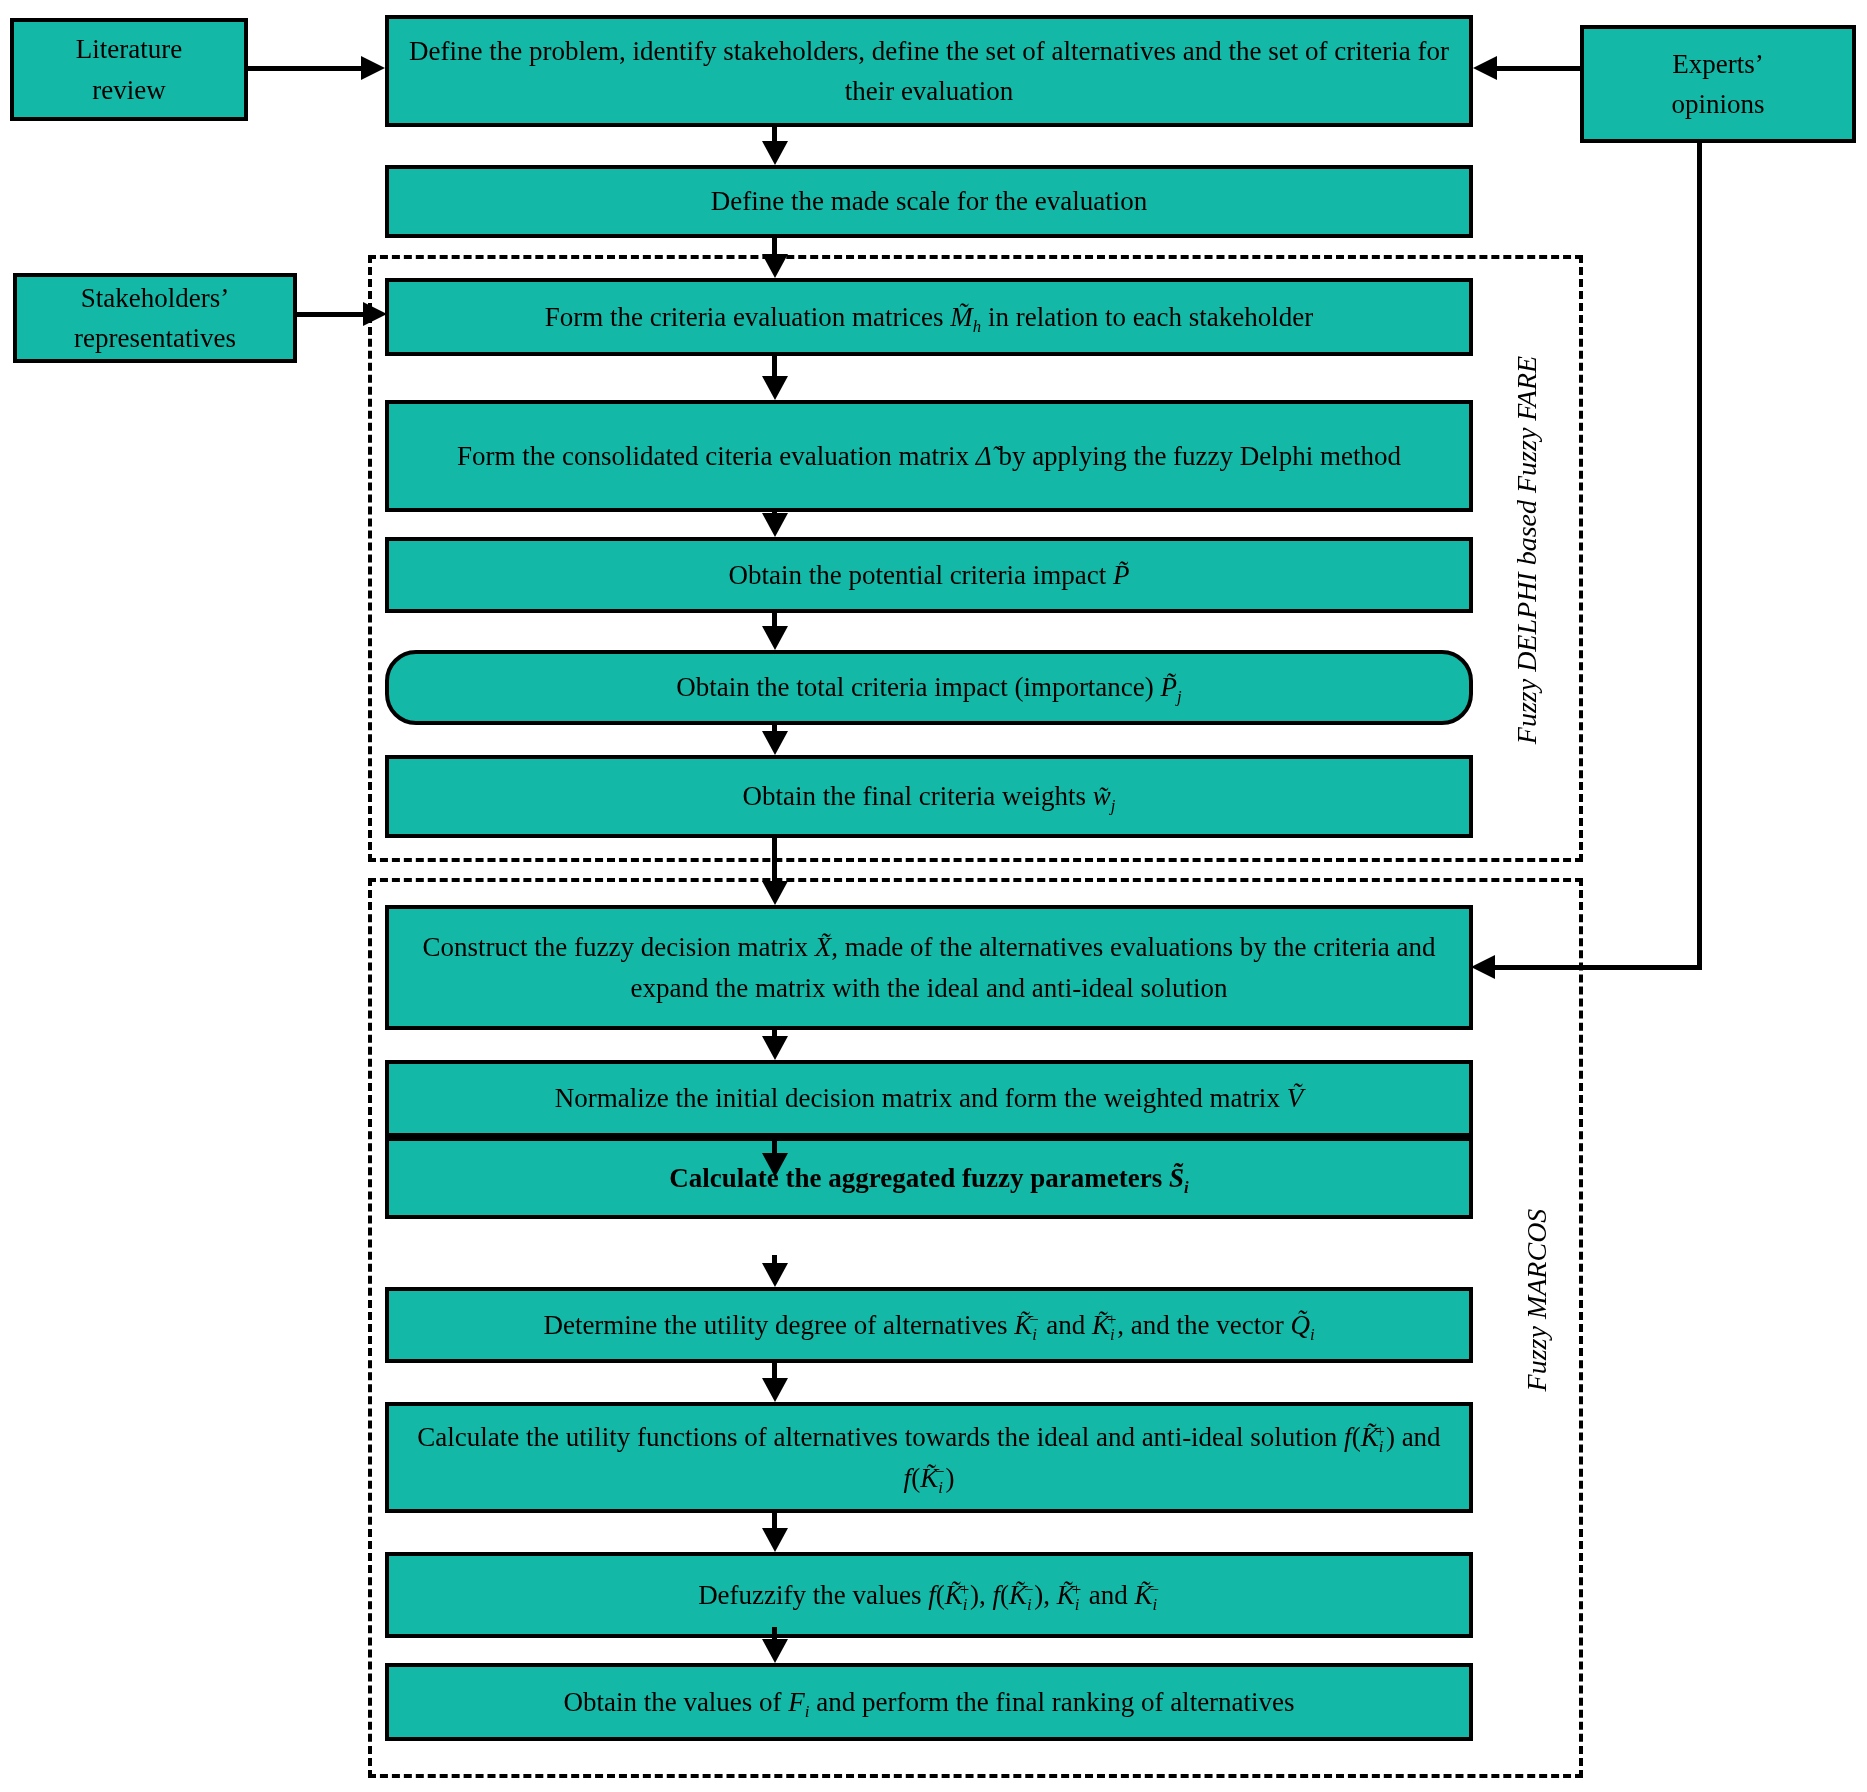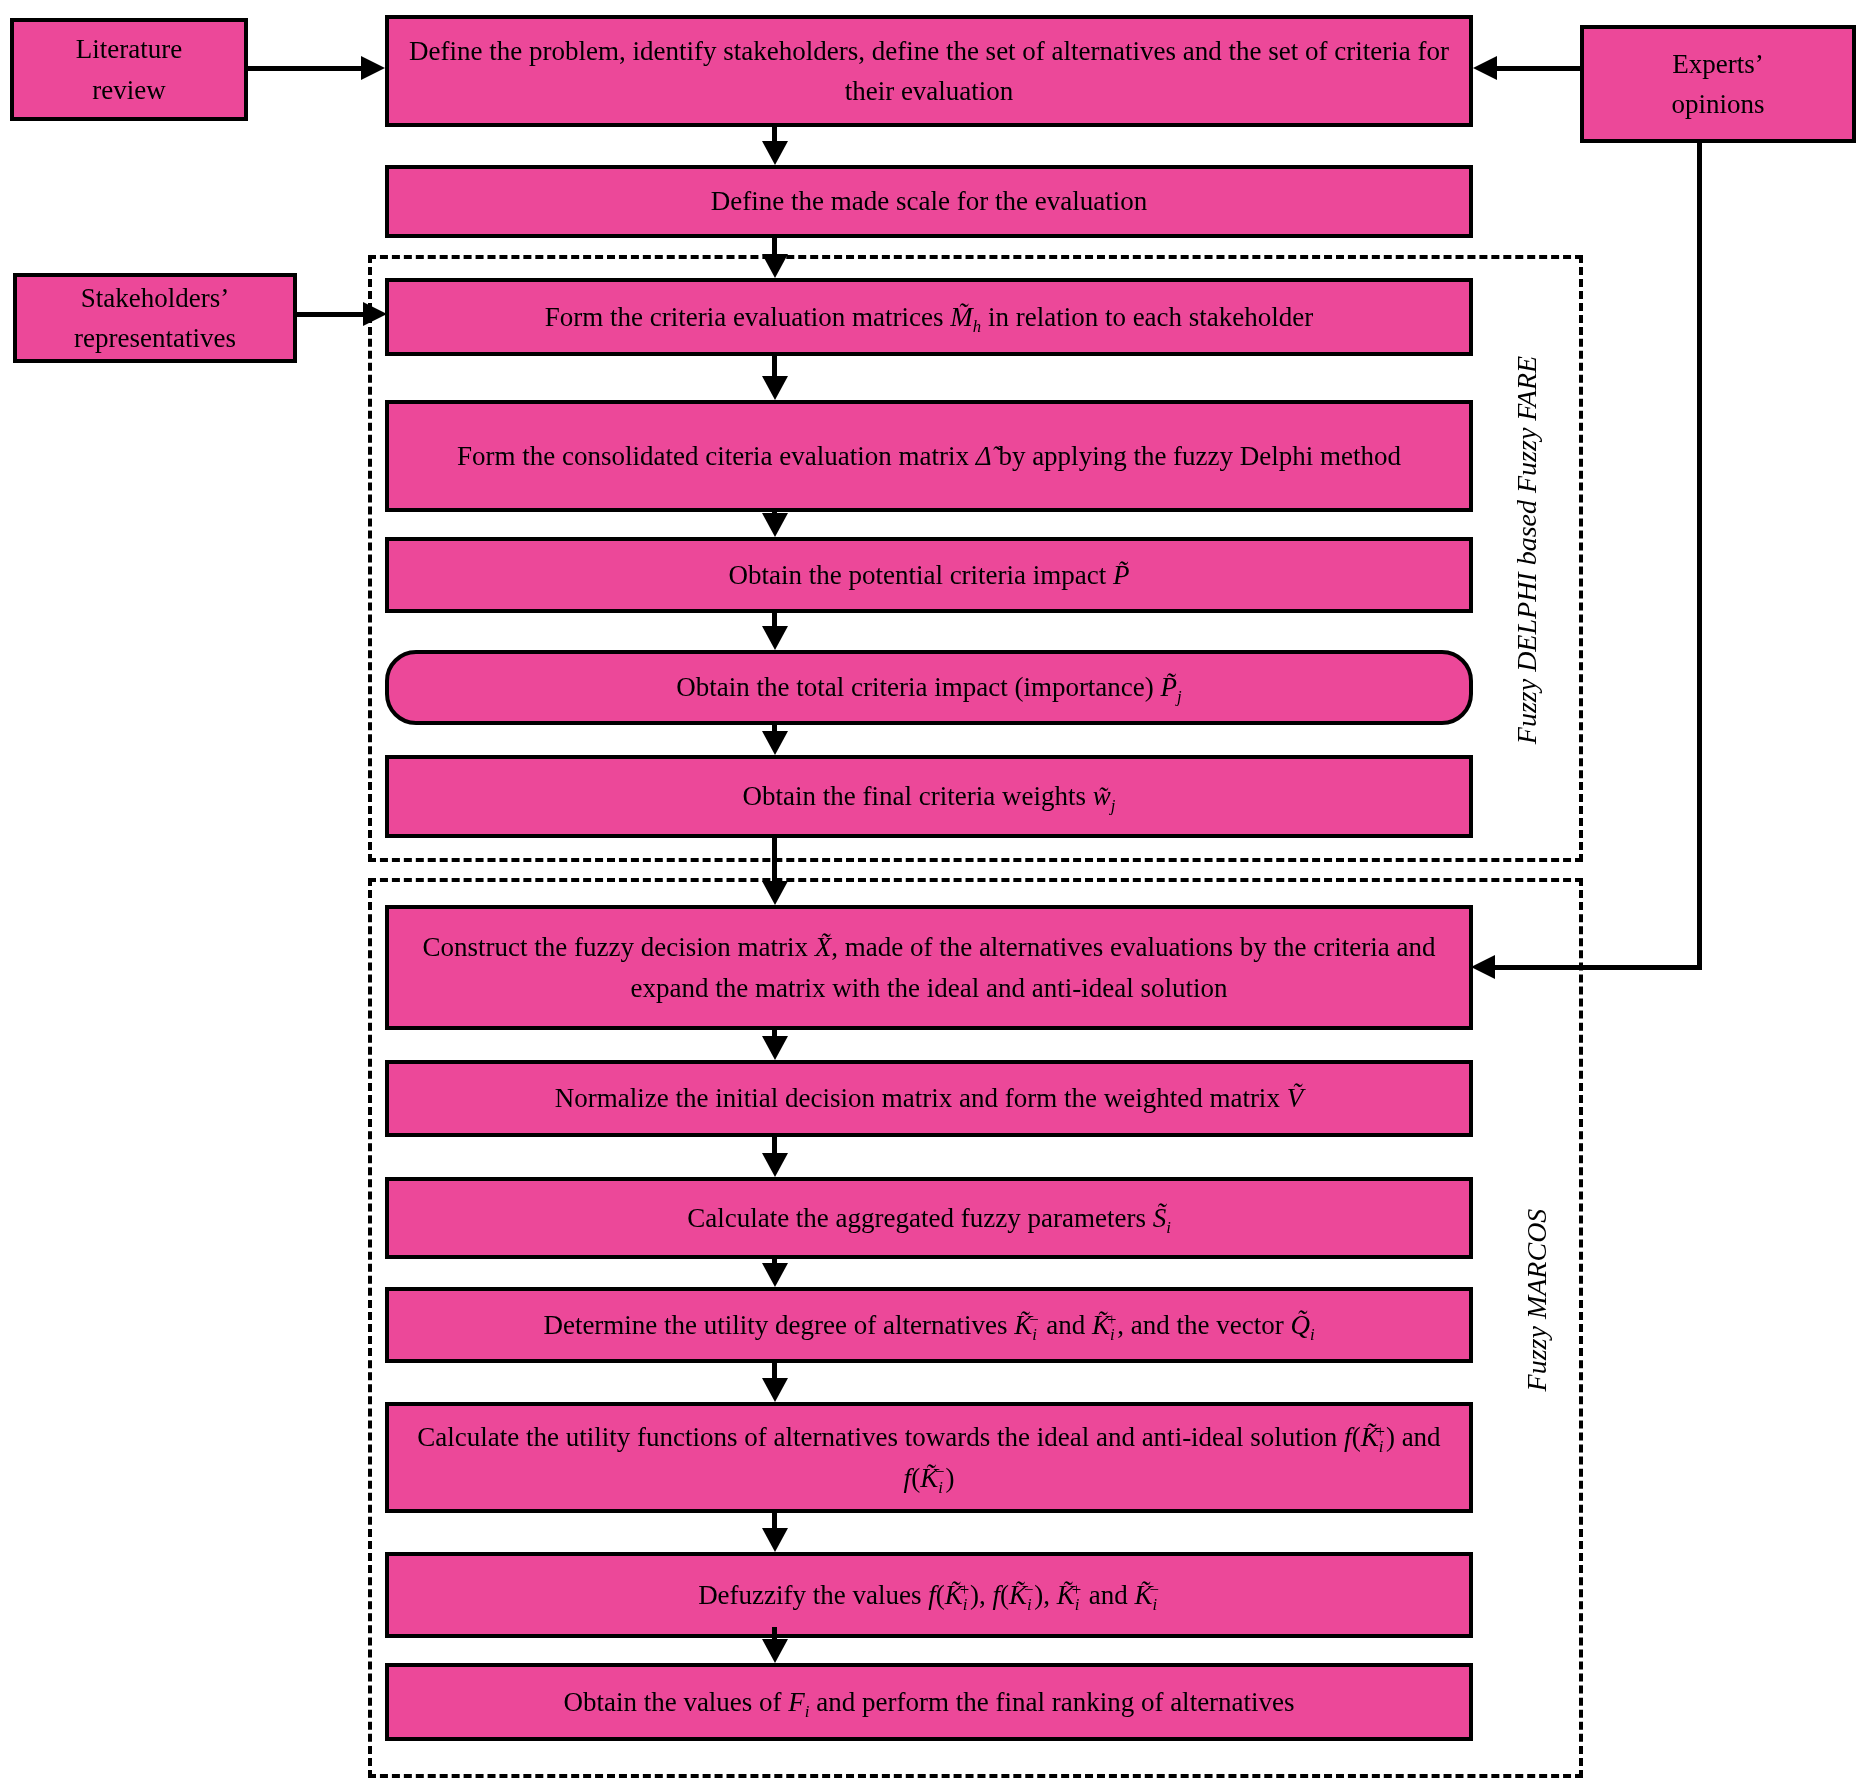--- a/index.html
+++ b/index.html
@@ -1,21 +1,21 @@
 <!DOCTYPE html>
 <html><head>
 <meta charset="utf-8">
 <style>
   html,body{margin:0;padding:0;background:#ffffff;}
   .canvas{
     position:relative;width:1867px;height:1792px;background:#ffffff;
     font-family:"Liberation Serif","DejaVu Serif",serif;color:#000;
   }
   .box{
-    position:absolute;box-sizing:border-box;background:#ec4899;border:4px solid #000;
+    position:absolute;box-sizing:border-box;background:#14b8a6;border:4px solid #000;
     display:flex;align-items:center;justify-content:center;text-align:center;
     font-size:27px;line-height:1.5;z-index:2;
   }
   .box .inner{max-width:97%;}
   .frame{position:absolute;box-sizing:border-box;border:4px dashed #000;z-index:1;}
   .vline{position:absolute;width:5px;background:#000;z-index:3;}
   .hline{position:absolute;height:5px;background:#000;z-index:3;}
   .tri{position:absolute;width:0;height:0;z-index:3;}
   .tri-down{border-left:13px solid transparent;border-right:13px solid transparent;border-top:24px solid #000;}
   .tri-right{border-top:12px solid transparent;border-bottom:12px solid transparent;border-left:24px solid #000;}
@@ -34,21 +34,21 @@
   .mid{left:385px;width:1088px;}
   #s-problem{top:15px;height:112px;}
   #s-scale{top:165px;height:73px;}
   #f1{top:278px;height:78px;}
   #f2{top:400px;height:112px;}
   #f3{top:537px;height:76px;text-align:right;}
   #f4{top:650px;height:75px;border-radius:31px;}
   #f5{top:755px;height:83px;}
   #m1{top:905px;height:125px;}
   #m2{top:1060px;height:77px;}
-  #m3{top:1177px;height:82px;}
+  #m3{top:1137px;height:82px;font-weight:bold;}
   #m4{top:1287px;height:76px;}
   #m5{top:1402px;height:111px;}
   #m6{top:1552px;height:86px;}
   #m7{top:1663px;height:78px;}
 
   
   #b-lit{left:10px;top:18px;width:238px;height:103px;padding:0 40px;}
   #b-stake{left:13px;top:273px;width:284px;height:90px;padding:12px 20px;}
   #b-exp{left:1580px;top:25px;width:276px;height:118px;padding:0 50px;}
 

